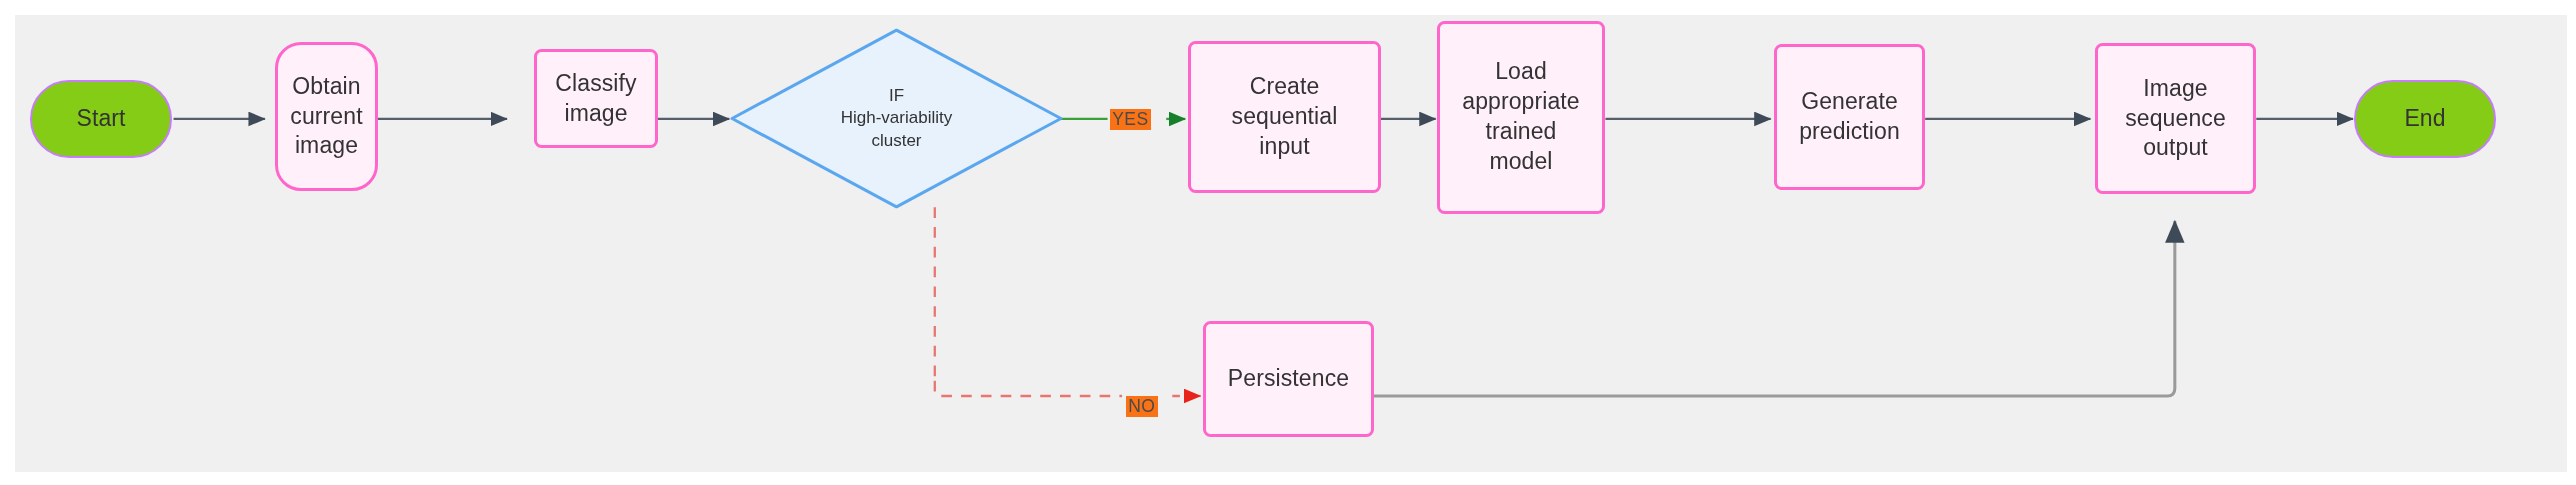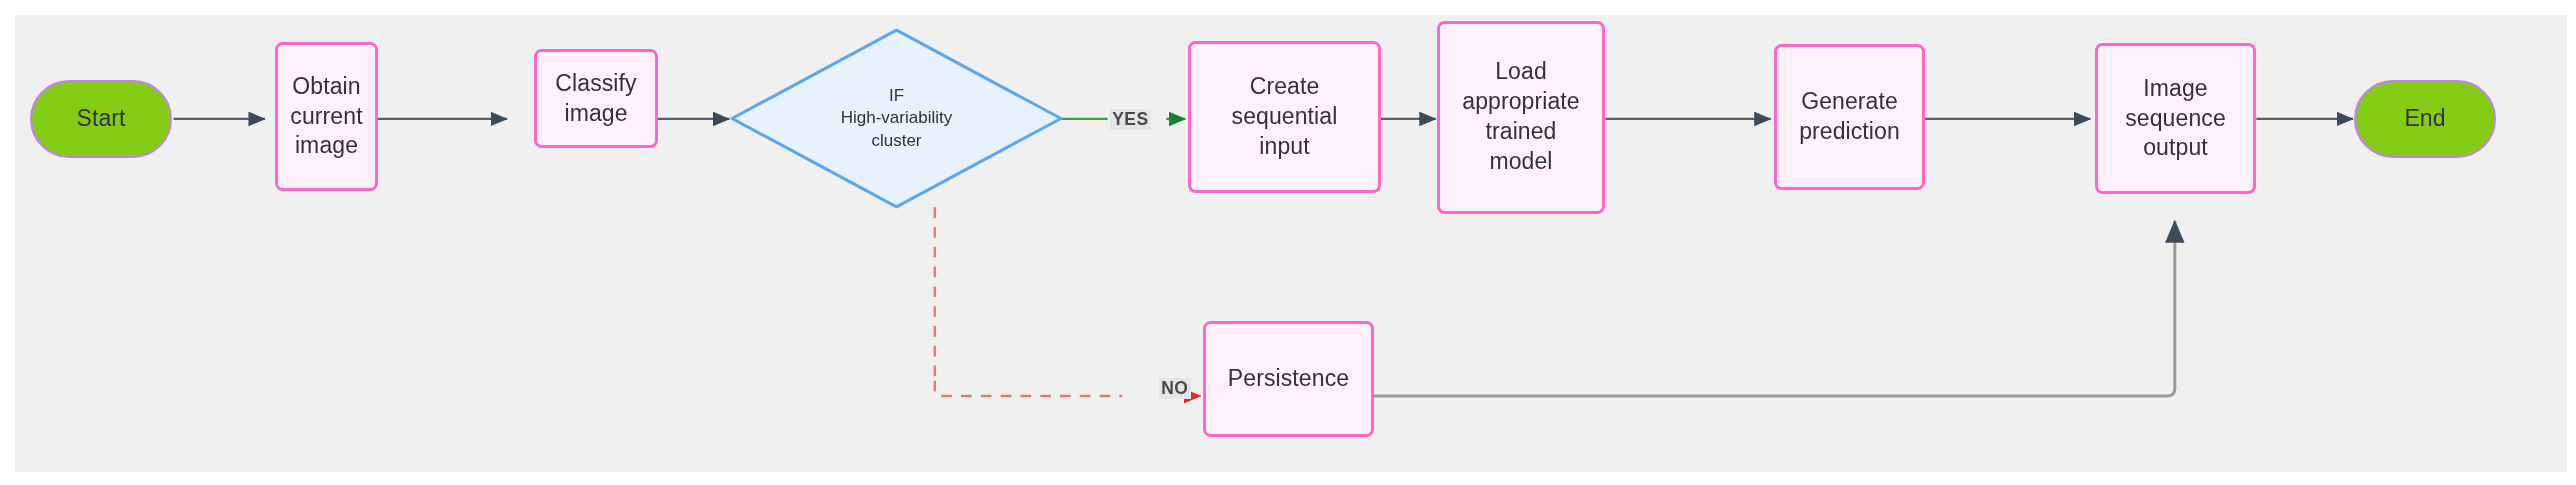--- a/index.html
+++ b/index.html
@@ -72,24 +72,24 @@
     justify-content: center;
     text-align: center;
     color: #333333;
     font-size: 17px;
     line-height: 1.30;
     white-space: pre-line;
   }
   .edge-label {
     position: absolute;
     font-size: 17.5px;
-    font-weight: bold;
+    font-weight: normal;
     color: #4a4a4a;
     letter-spacing: 0.4px;
-    background: #e5e5e5;
+    background: #f97316;
     padding: 0 2.3px;
   }
   svg.edges {
     position: absolute;
     left: 0;
     top: 0;
     width: 2576px;
     height: 486px;
     pointer-events: none;
   }
@@ -158,21 +158,21 @@
 
     <g>
       <path d="M1803,520 L2847,520 Q2857,520 2857,510 L2857,290" fill="none" stroke="#9a9a9a" stroke-width="4" marker-end="url(#arrow-gray2)"></path>
     </g>
   </svg>
 
   <div class="node terminal" style="left:30px; top:80px; width:142px; height:78px;">
     <span>Start</span>
   </div>
 
-  <div class="node process" style="left:275px; top:42px; width:103px; height:149px;">
+  <div class="node process" style="left:275px; top:42px; width:103px; height:149px;border-radius:26px;">
     <span>Obtain
 current
 image</span>
   </div>
 
   <div class="node process" style="left:534px; top:49px; width:124px; height:99px;">
     <span>Classify
 image</span>
   </div>
 
@@ -212,16 +212,16 @@
   <div class="node terminal" style="left:2354px; top:80px; width:142px; height:78px;">
     <span>End</span>
   </div>
 
   <div class="node process" style="left:1203px; top:321px; width:171px; height:116px;">
     <span>Persistence</span>
   </div>
 
   <div class="edge-label" style="left:1110px; top:109px;">YES</div>
 
-  <div class="edge-label" style="left:1126px; top:378px;margin-left:33px;">NO</div>
+  <div class="edge-label" style="left:1126px; top:396px;">NO</div>
 
 </div>
 
 
 </body></html>

